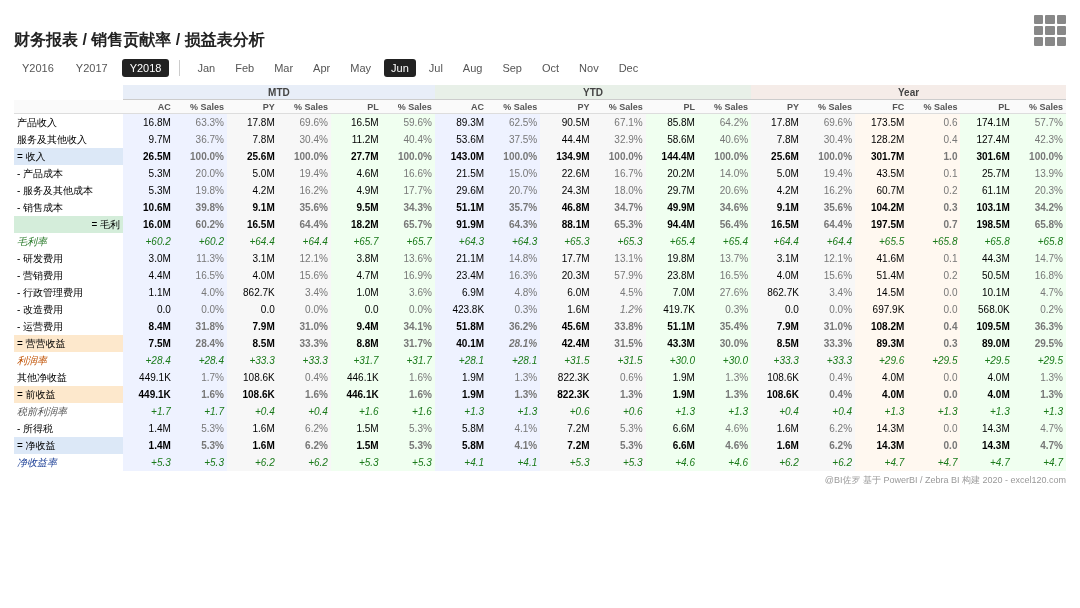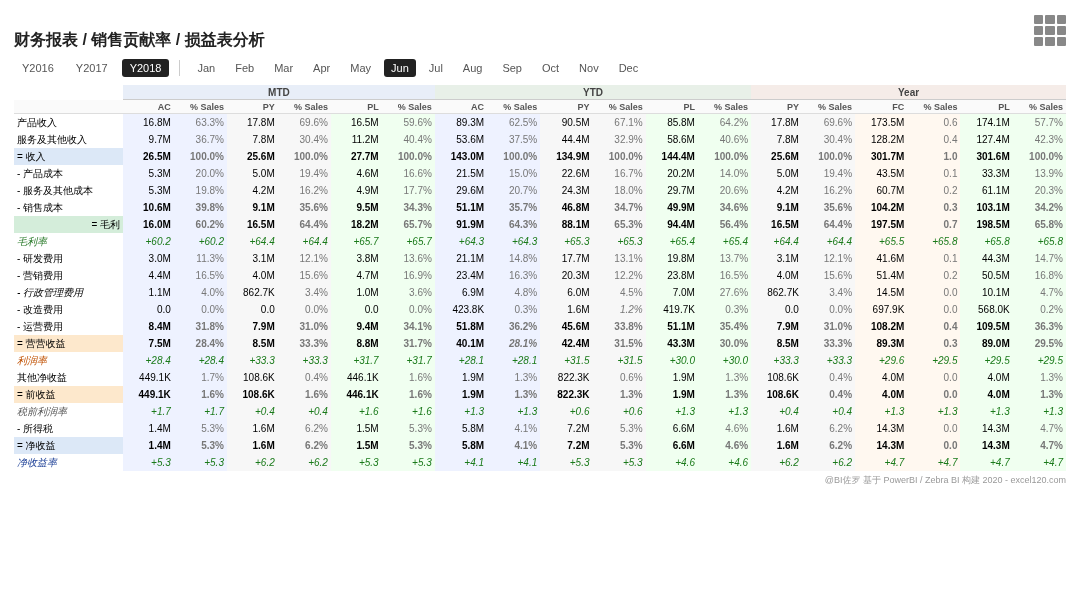--- a/index.html
+++ b/index.html
@@ -278,21 +278,21 @@
             <td class="ac">21.5M</td>
             <td class="ac" style="color: rgb(119, 119, 119);">15.0%</td>
             <td class="py">22.6M</td>
             <td class="py" style="color: rgb(119, 119, 119);">16.7%</td>
             <td class="pl">20.2M</td>
             <td class="pl" style="color: rgb(119, 119, 119);">14.0%</td>
             <td class="py">5.0M</td>
             <td class="py" style="color: rgb(119, 119, 119);">19.4%</td>
             <td class="fc">43.5M</td>
             <td class="fc" style="color: rgb(119, 119, 119);">0.1</td>
-            <td class="pl">33.3M</td>
+            <td class="pl">25.7M</td>
             <td class="pl" style="color: rgb(119, 119, 119);">13.9%</td>
           </tr>
           <tr>
             <td class="col-label" style="text-align: left;">- 服务及其他成本</td>
             <td class="ac">5.3M</td>
             <td class="ac" style="color: rgb(119, 119, 119);">19.8%</td>
             <td class="py">4.2M</td>
             <td class="py" style="color: rgb(119, 119, 119);">16.2%</td>
             <td class="pl">4.9M</td>
             <td class="pl" style="color: rgb(119, 119, 119);">17.7%</td>
@@ -397,32 +397,32 @@
             <td class="col-label" style="text-align: left;">- 营销费用</td>
             <td class="ac">4.4M</td>
             <td class="ac" style="color: rgb(119, 119, 119);">16.5%</td>
             <td class="py">4.0M</td>
             <td class="py" style="color: rgb(119, 119, 119);">15.6%</td>
             <td class="pl">4.7M</td>
             <td class="pl" style="color: rgb(119, 119, 119);">16.9%</td>
             <td class="ac">23.4M</td>
             <td class="ac" style="color: rgb(119, 119, 119);">16.3%</td>
             <td class="py">20.3M</td>
-            <td class="py" style="color: rgb(119, 119, 119);">12.2%</td>
+            <td class="py" style="color: rgb(119, 119, 119);">57.9%</td>
             <td class="pl">23.8M</td>
             <td class="pl" style="color: rgb(119, 119, 119);">16.5%</td>
             <td class="py">4.0M</td>
             <td class="py" style="color: rgb(119, 119, 119);">15.6%</td>
             <td class="fc">51.4M</td>
             <td class="fc" style="color: rgb(119, 119, 119);">0.2</td>
             <td class="pl">50.5M</td>
             <td class="pl" style="color: rgb(119, 119, 119);">16.8%</td>
           </tr>
           <tr>
-            <td class="col-label" style="text-align: left; font-style: italic;">- 行政管理费用</td>
+            <td class="col-label" style="text-align: left;">- 行政管理费用</td>
             <td class="ac">1.1M</td>
             <td class="ac" style="color: rgb(119, 119, 119);">4.0%</td>
             <td class="py">862.7K</td>
             <td class="py" style="color: rgb(119, 119, 119);">3.4%</td>
             <td class="pl">1.0M</td>
             <td class="pl" style="color: rgb(119, 119, 119);">3.6%</td>
             <td class="ac">6.9M</td>
             <td class="ac" style="color: rgb(119, 119, 119);">4.8%</td>
             <td class="py">6.0M</td>
             <td class="py" style="color: rgb(119, 119, 119);">4.5%</td>

